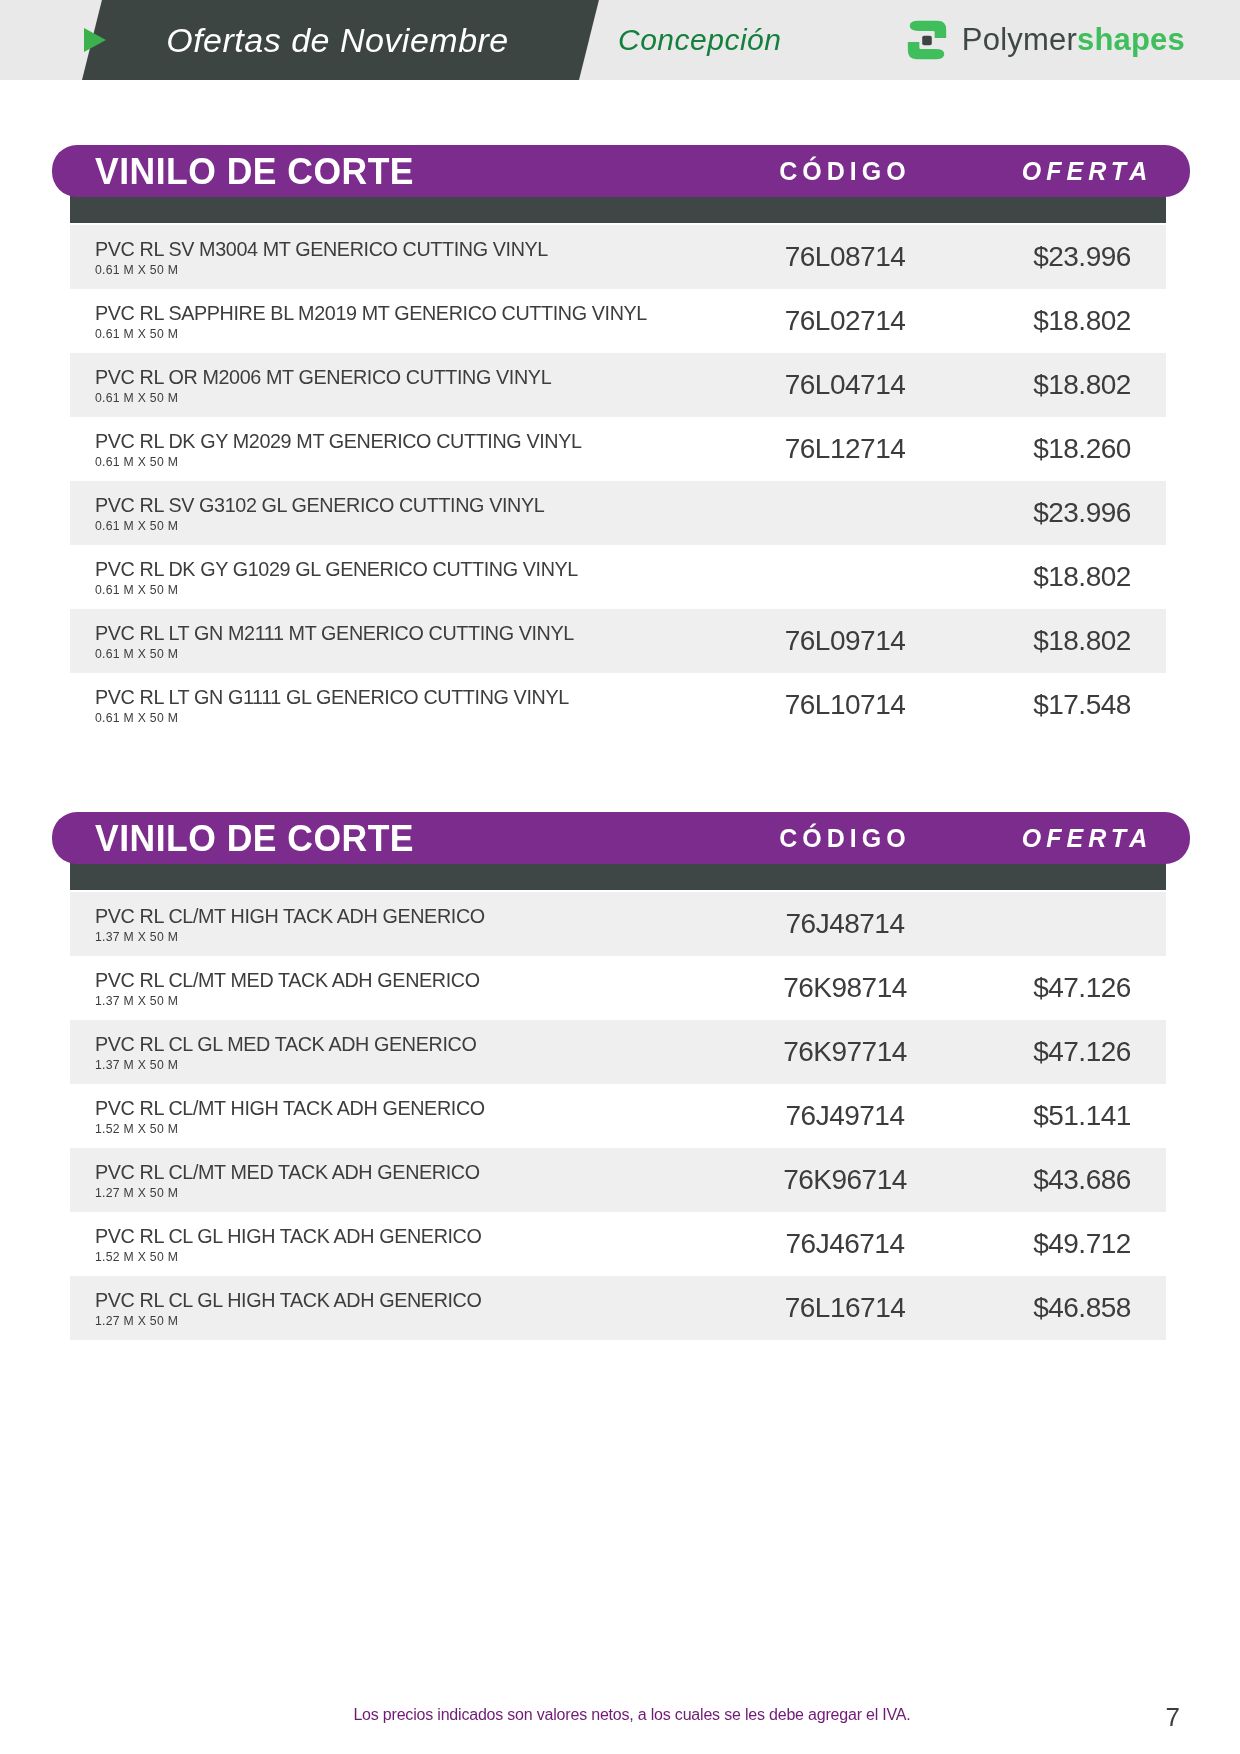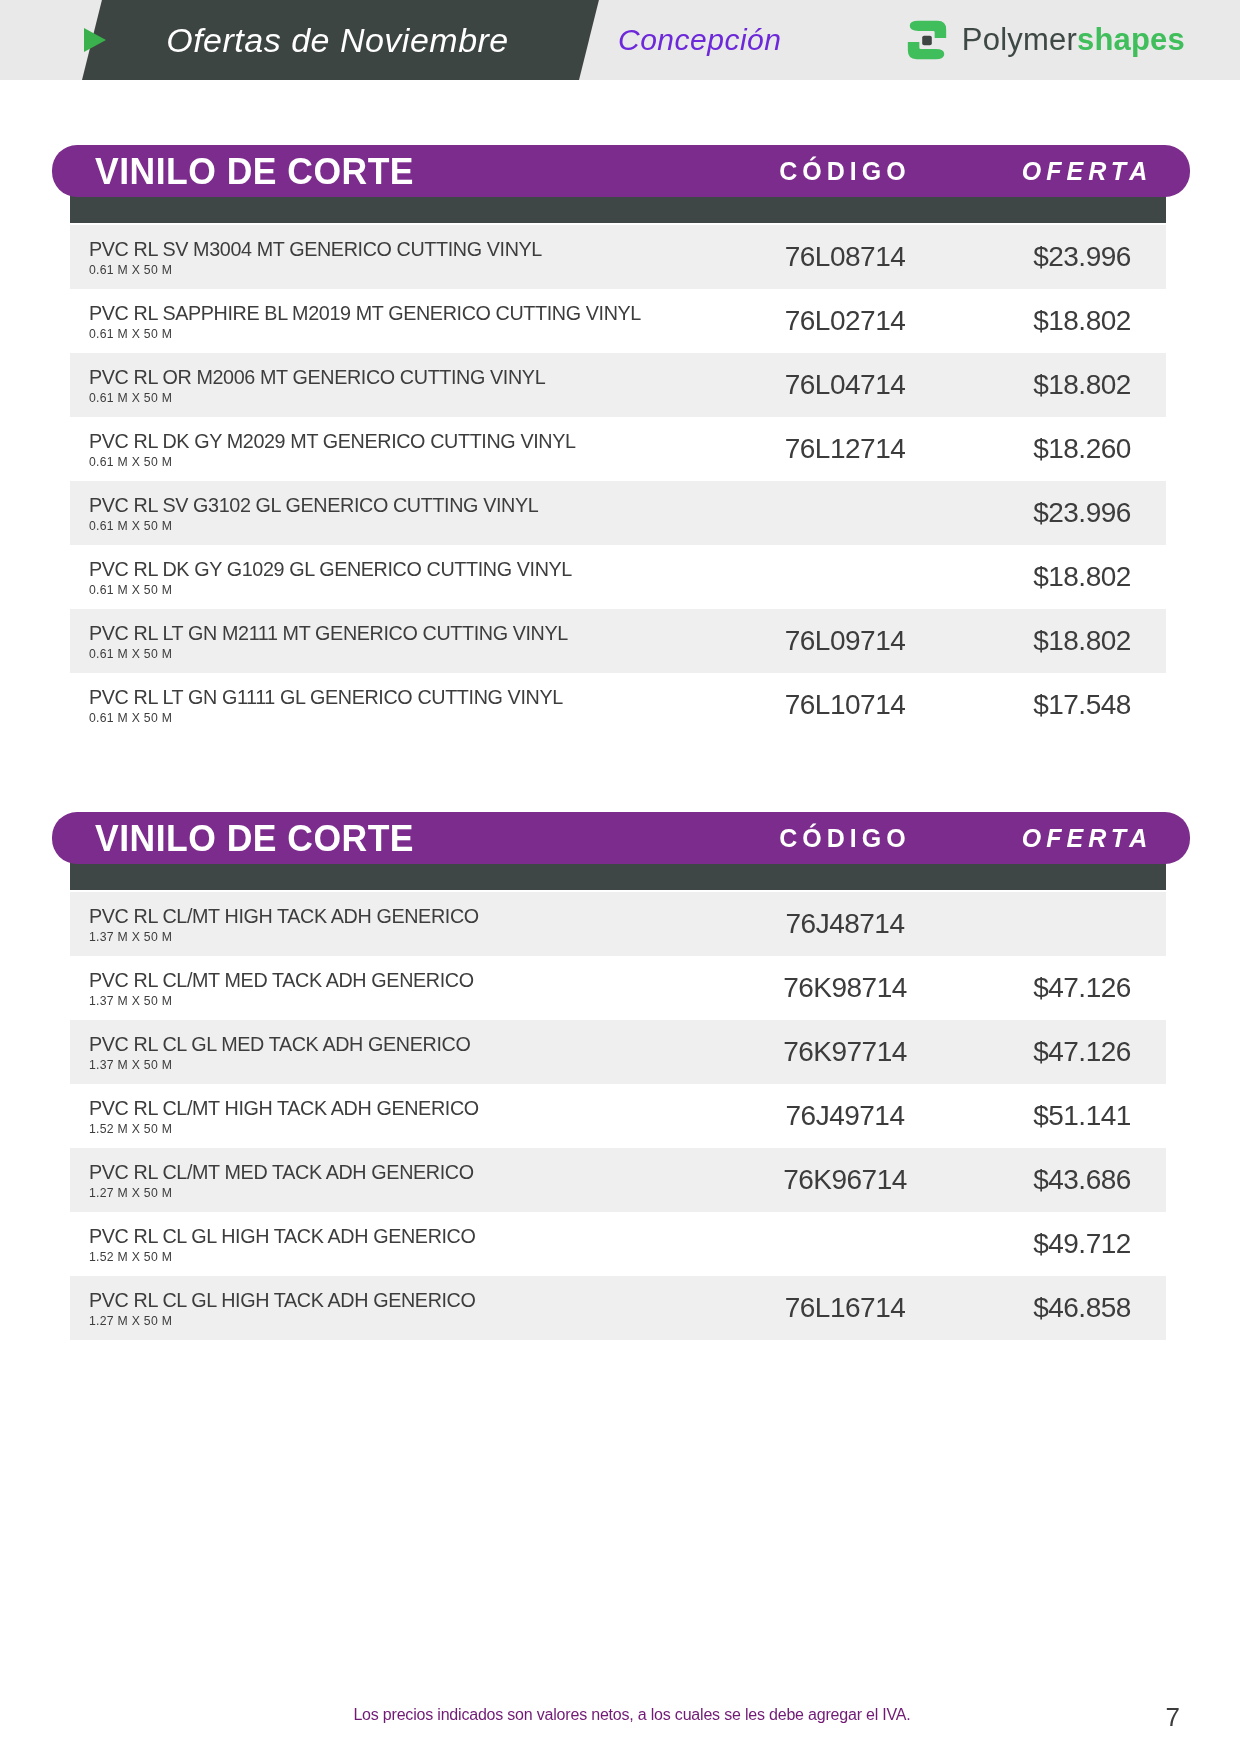--- a/index.html
+++ b/index.html
@@ -10,41 +10,41 @@
   .topbar{position:relative;width:100%;height:80px;background:#e9e9e9;}
   .banner{position:absolute;left:82px;top:0;width:497px;height:80px;background:#3d4543;
           transform:skewX(-14deg);transform-origin:bottom left;}
   .banner-inner{position:absolute;left:0;top:0;width:100%;height:100%;
                 transform:skewX(14deg);transform-origin:bottom left;
                 display:flex;align-items:center;justify-content:center;}
   .banner-title{color:#fff;font-style:italic;font-size:34px;letter-spacing:.5px;white-space:nowrap;padding-left:14px;}
   .tri{position:absolute;left:84px;top:28px;width:0;height:0;z-index:3;
        border-top:12px solid transparent;border-bottom:12px solid transparent;border-left:22px solid #3ab14c;}
   .location{position:absolute;left:618px;top:0;height:80px;display:flex;align-items:center;
-            font-style:italic;font-size:30px;color:#6d28d9;letter-spacing:.5px;}
+            font-style:italic;font-size:30px;color:#15803d;letter-spacing:.5px;}
   .brand{position:absolute;right:55px;top:0;height:80px;display:flex;align-items:center;gap:12px;}
   .brand-text{font-size:31px;color:#3e4845;letter-spacing:.2px;}
   .brand-text .green{color:#3fbe5b;font-weight:bold;}
 
   
   main{position:relative;}
   .table-head{position:relative;margin:0 50px 0 52px;height:52px;background:#7c2c8c;
               border-radius:25px;z-index:2;}
   .t-title{position:absolute;left:43px;top:0;height:53px;display:flex;align-items:center;
            color:#fff;font-weight:bold;font-size:37px;letter-spacing:.5px;white-space:nowrap;
            transform:scaleX(.96);transform-origin:left center;}
   .t-col{position:absolute;top:0;height:53px;display:flex;align-items:center;justify-content:center;
          color:#fff;font-weight:bold;font-size:25px;letter-spacing:5px;}
   .t-code{left:688px;width:210px;}
   .t-offer{left:930px;width:210px;font-style:italic;}
   .dark-strip{position:relative;z-index:1;height:30px;margin:-4px 74px 0 70px;background:#3e4745;}
   .rows{margin:2px 74px 0 70px;}
   .row{position:relative;height:64px;display:flex;align-items:center;}
   .row:nth-child(odd){background:#efefef;}
-  .cell-name{padding-left:19px;}
+  .cell-name{padding-left:25px;}
   .p-name{font-size:21px;letter-spacing:-.4px;color:#3d3d3d;line-height:1.1;
           transform:scaleX(.94);transform-origin:left center;white-space:nowrap;}
   .p-size{font-size:13px;letter-spacing:.3px;color:#3d3d3d;margin-top:2px;
           transform:scaleX(.94);transform-origin:left center;}
   .cell-code,.cell-price{position:absolute;top:0;height:64px;display:flex;align-items:center;
           justify-content:center;font-size:28px;letter-spacing:-.5px;color:#3c3c3c;}
   .cell-code{left:670px;width:210px;}
   .cell-price{left:912px;width:200px;}
   .table-gap{height:75px;}
   .head-gap{height:65px;}
@@ -204,20 +204,21 @@
       <div class="p-size">1.27 M X 50 M</div>
     </div>
     <div class="cell-code">76K96714</div>
     <div class="cell-price">$43.686</div>
   </div>
           <div class="row">
     <div class="cell-name">
       <div class="p-name">PVC RL CL GL HIGH TACK ADH GENERICO</div>
       <div class="p-size">1.52 M X 50 M</div>
     </div>
+    <div class="cell-code">76J46714</div>
     <div class="cell-price">$49.712</div>
   </div>
           <div class="row">
     <div class="cell-name">
       <div class="p-name">PVC RL CL GL HIGH TACK ADH GENERICO</div>
       <div class="p-size">1.27 M X 50 M</div>
     </div>
     <div class="cell-code">76L16714</div>
     <div class="cell-price">$46.858</div>
   </div>

